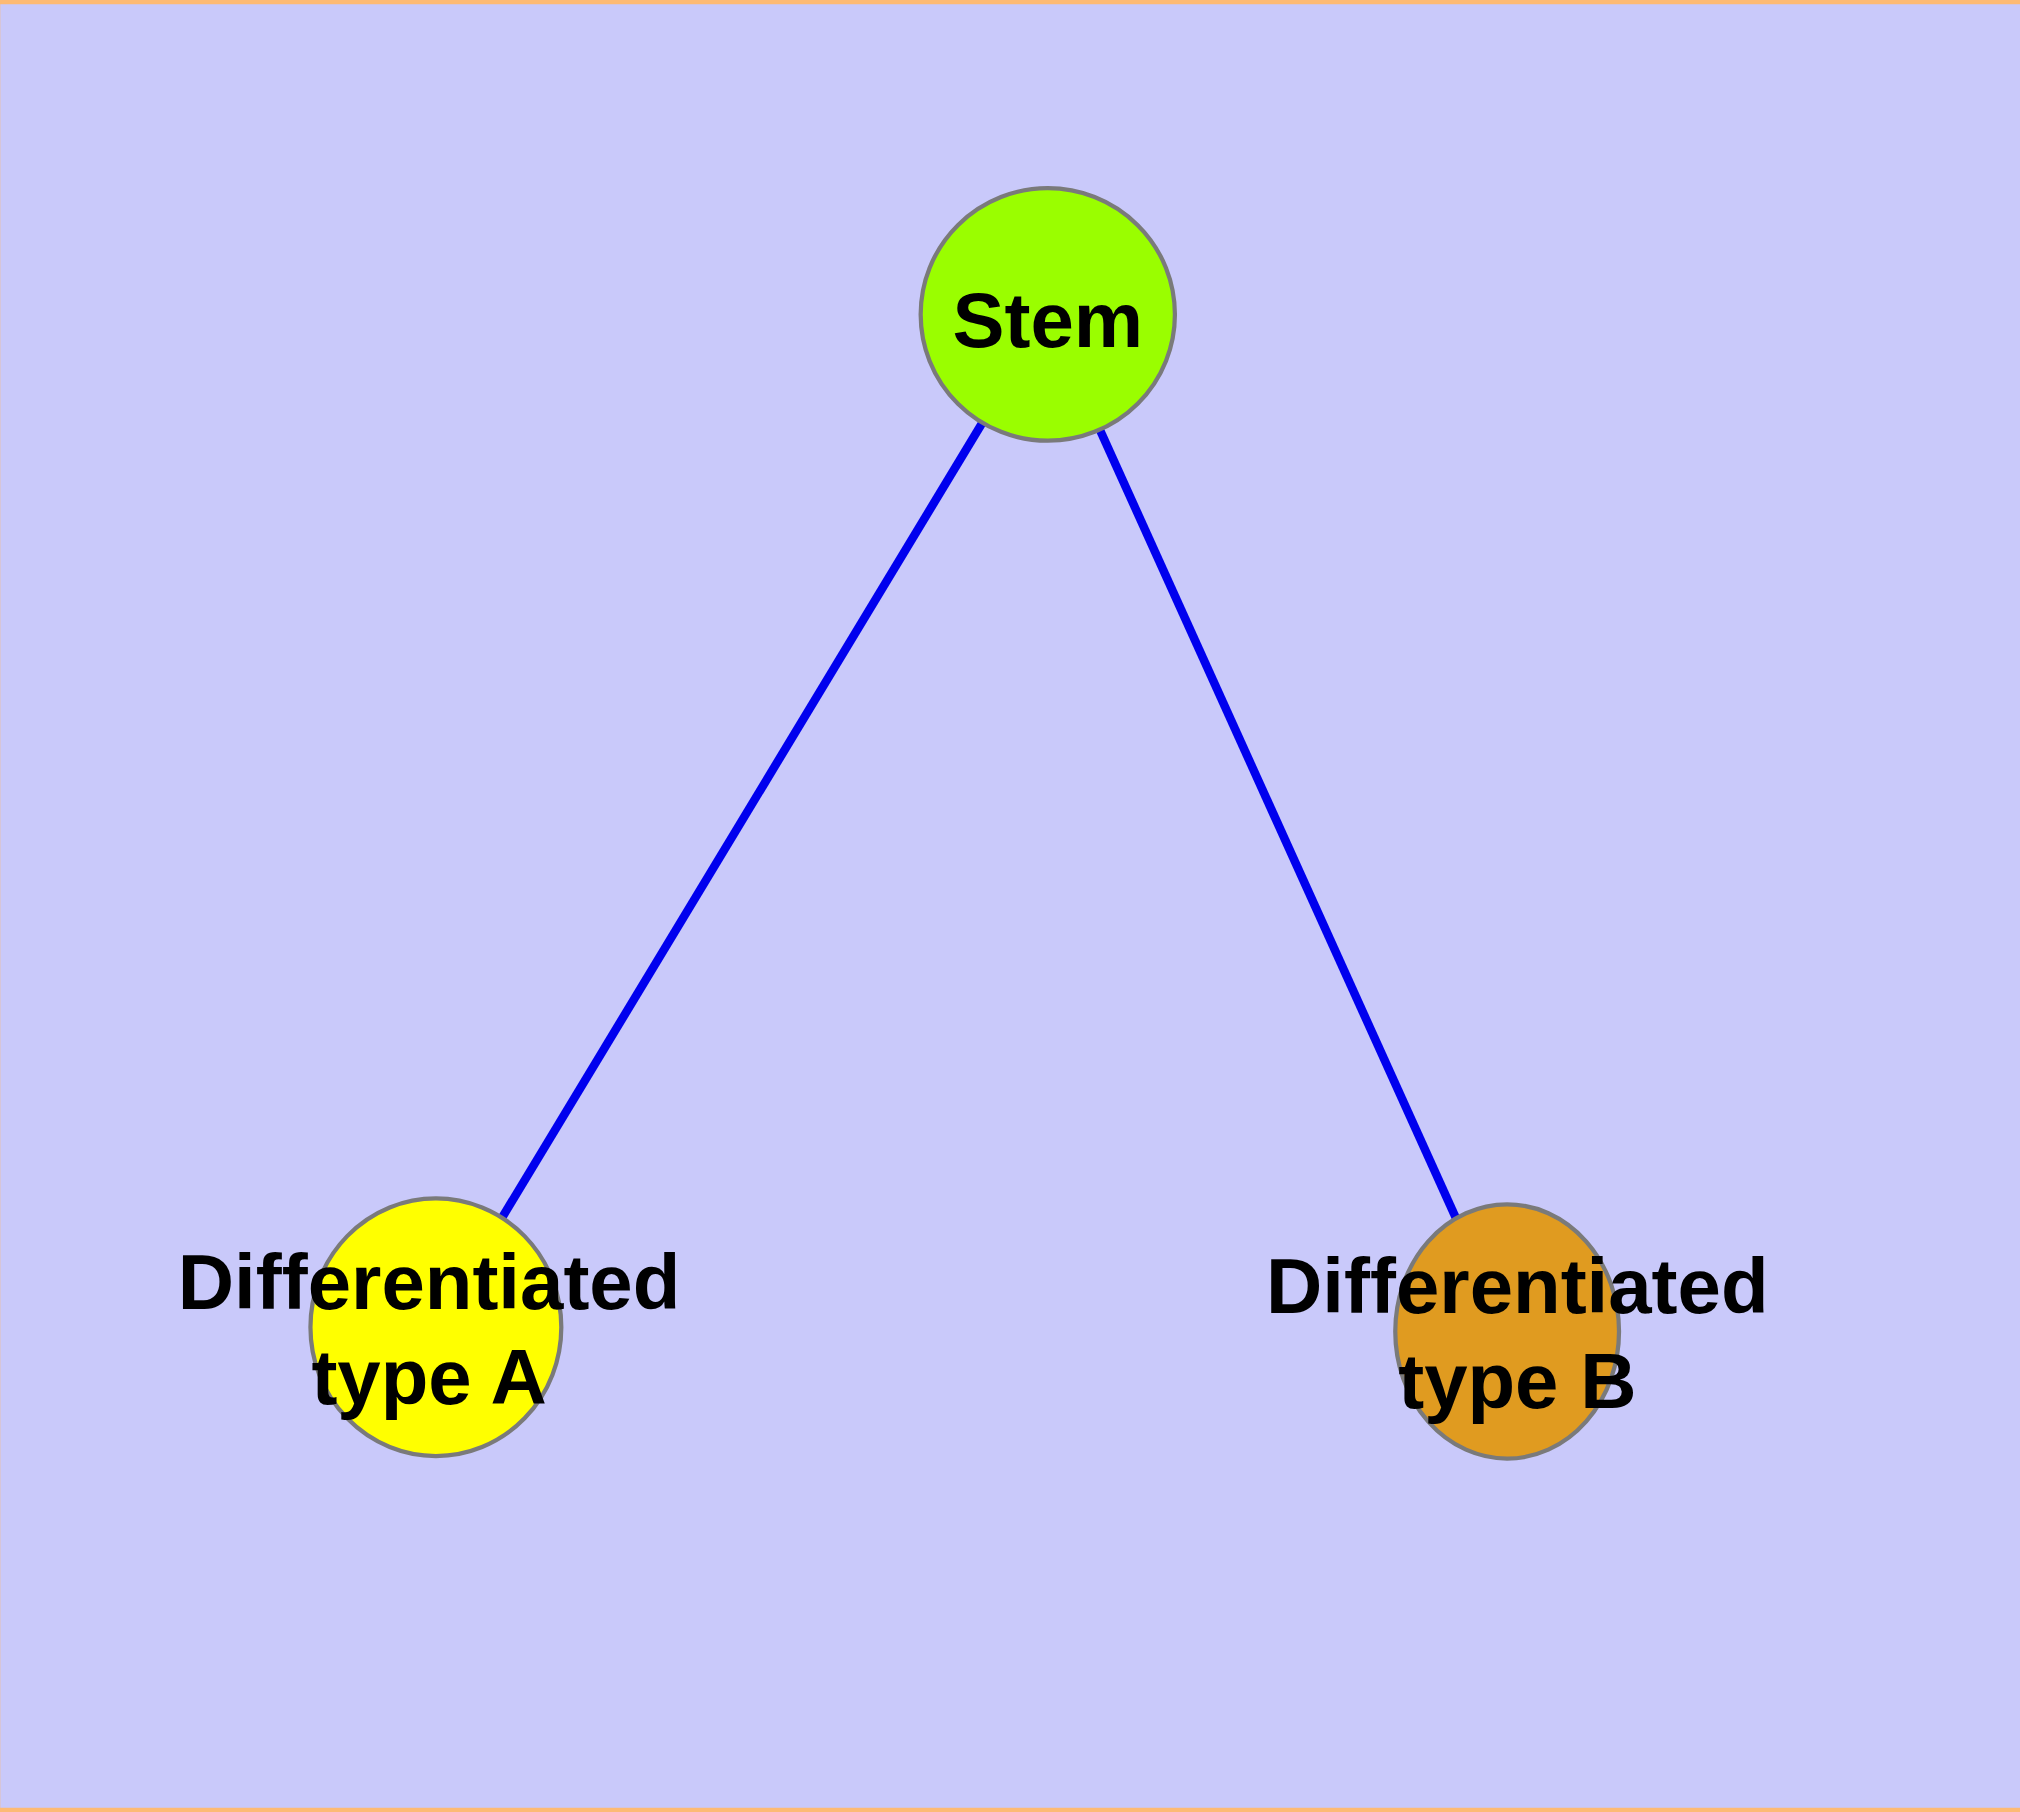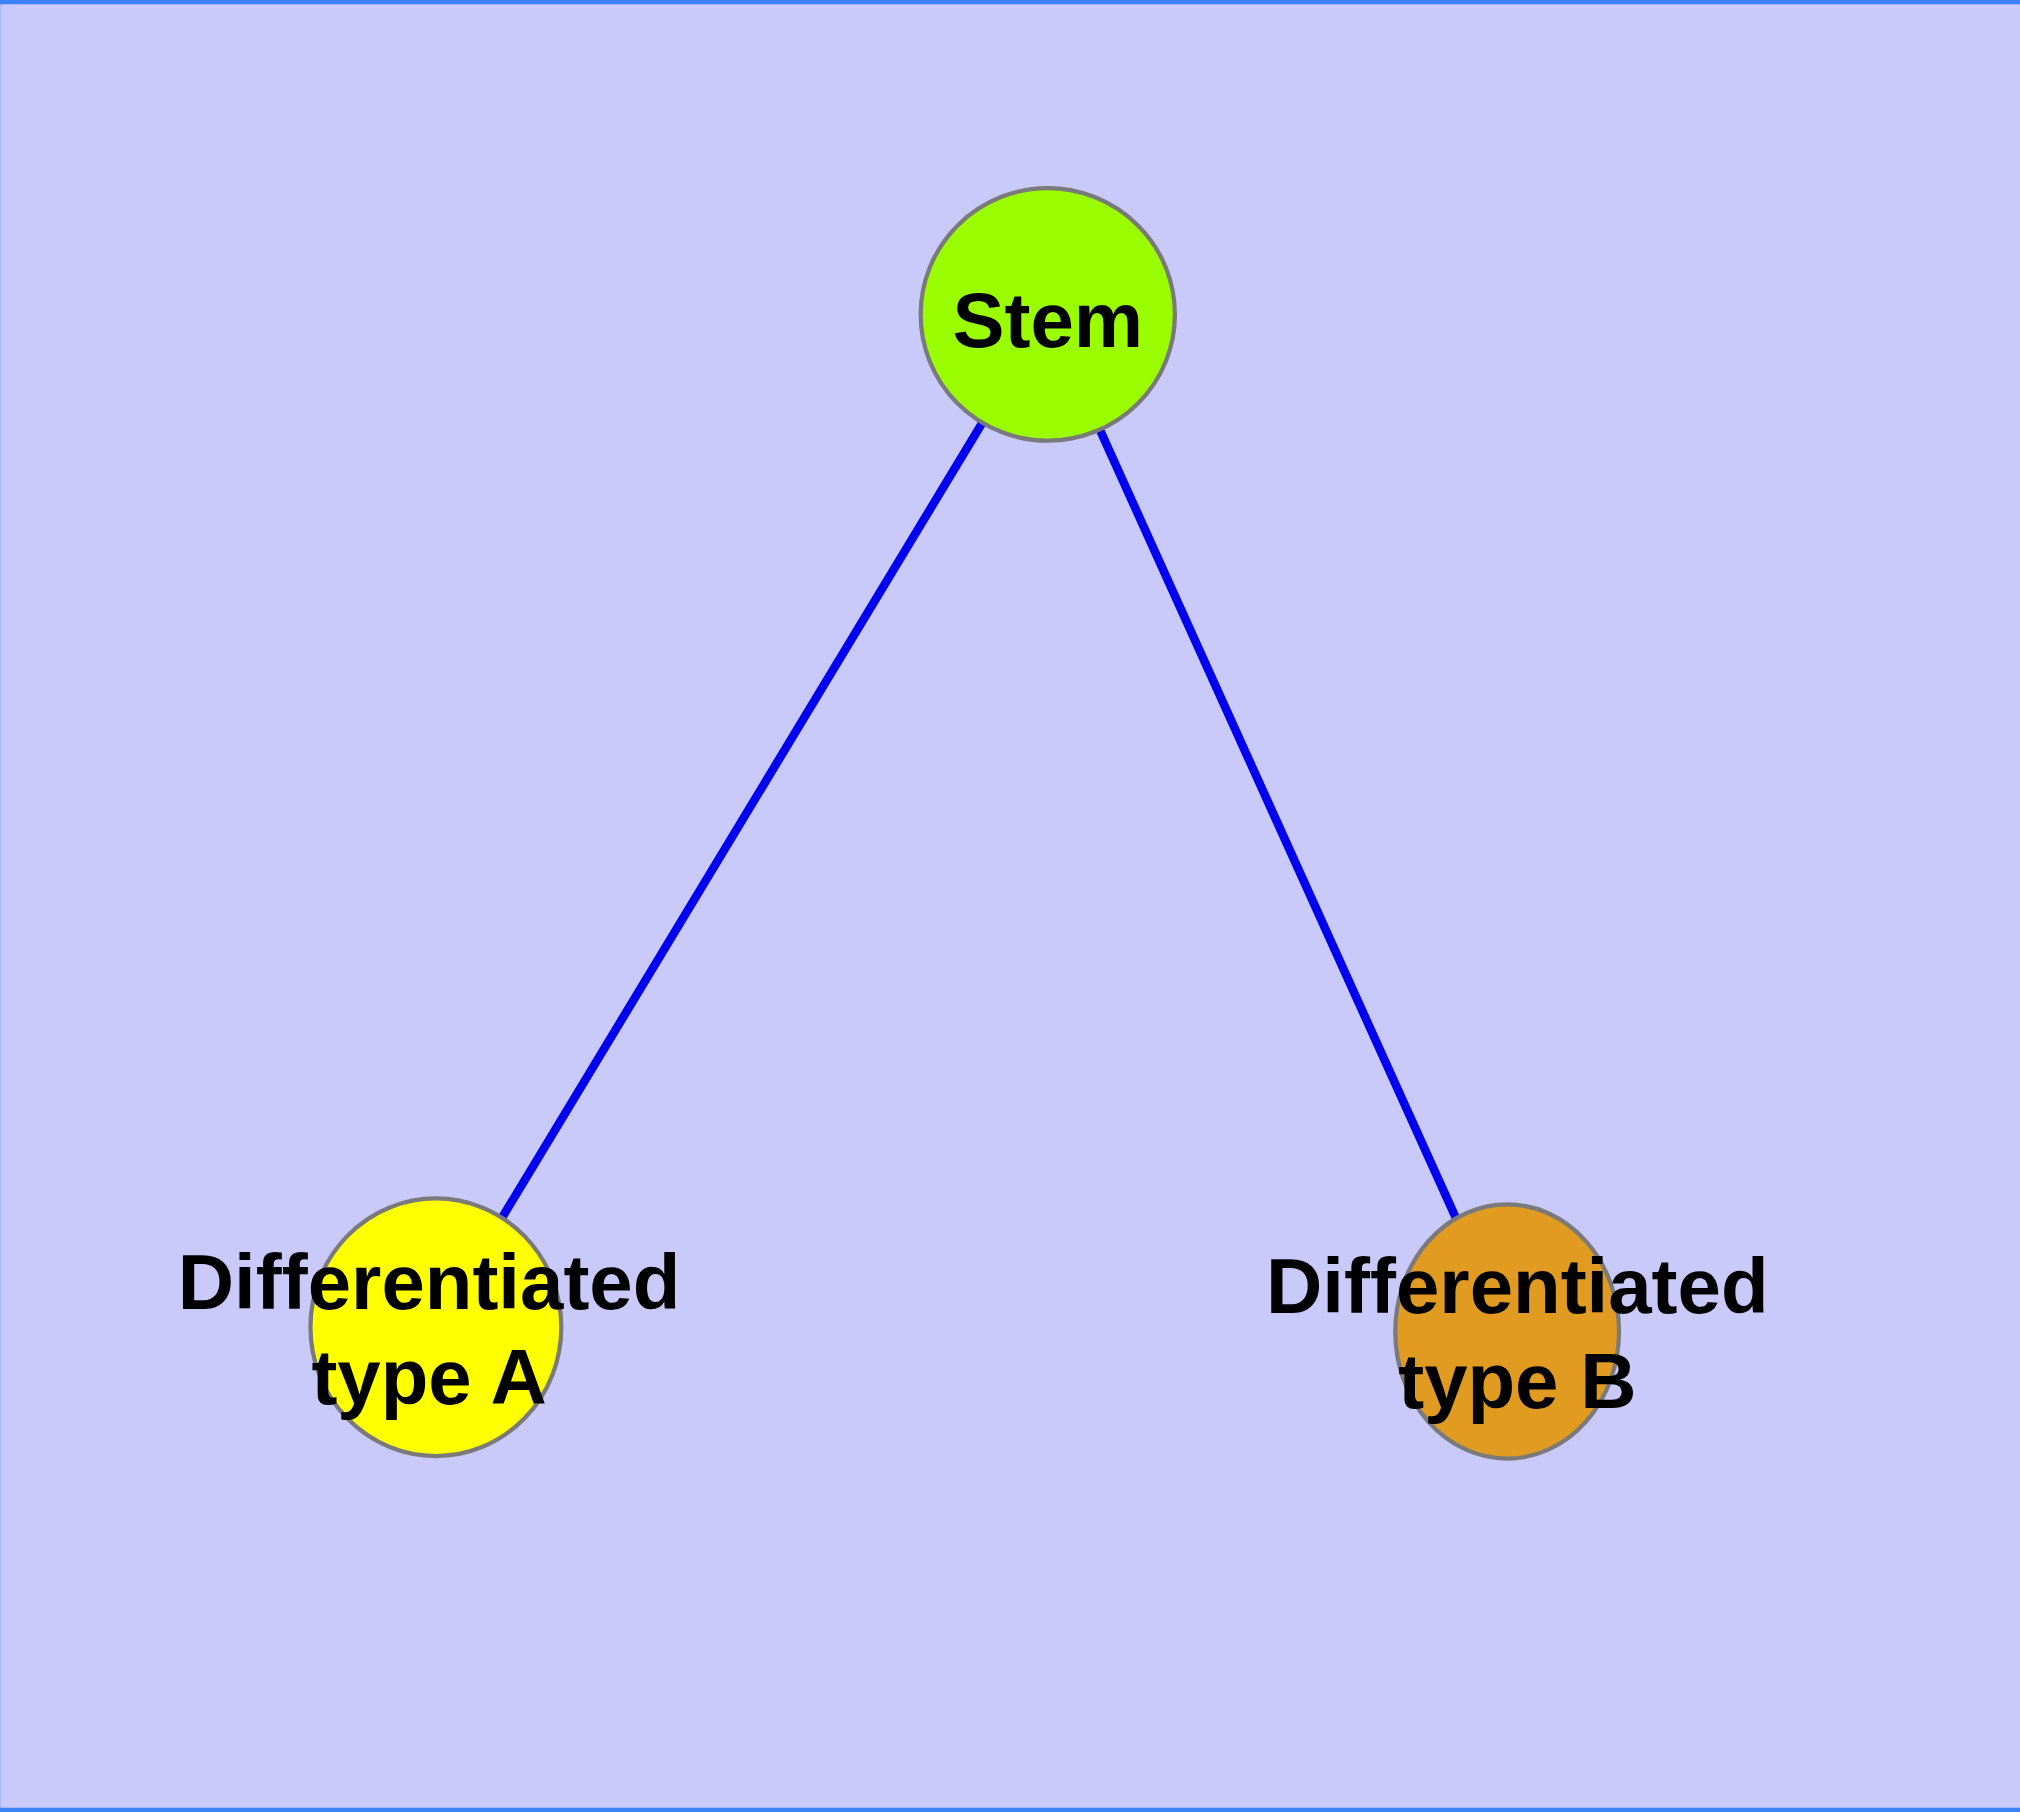--- a/index.html
+++ b/index.html
@@ -5,21 +5,21 @@
 <style>
   html, body {
     margin: 0;
     padding: 0;
     background: #ffffff;
   }
   .stage {
     position: relative;
     width: 2021px;
     height: 1812px;
-    background: #3b82f6;
+    background: #fdba74;
     overflow: hidden;
   }
   .stage svg {
     display: block;
     width: 100%;
     height: 100%;
   }
   .edge {
     stroke: #0000ee;        
     stroke-width: 10;

